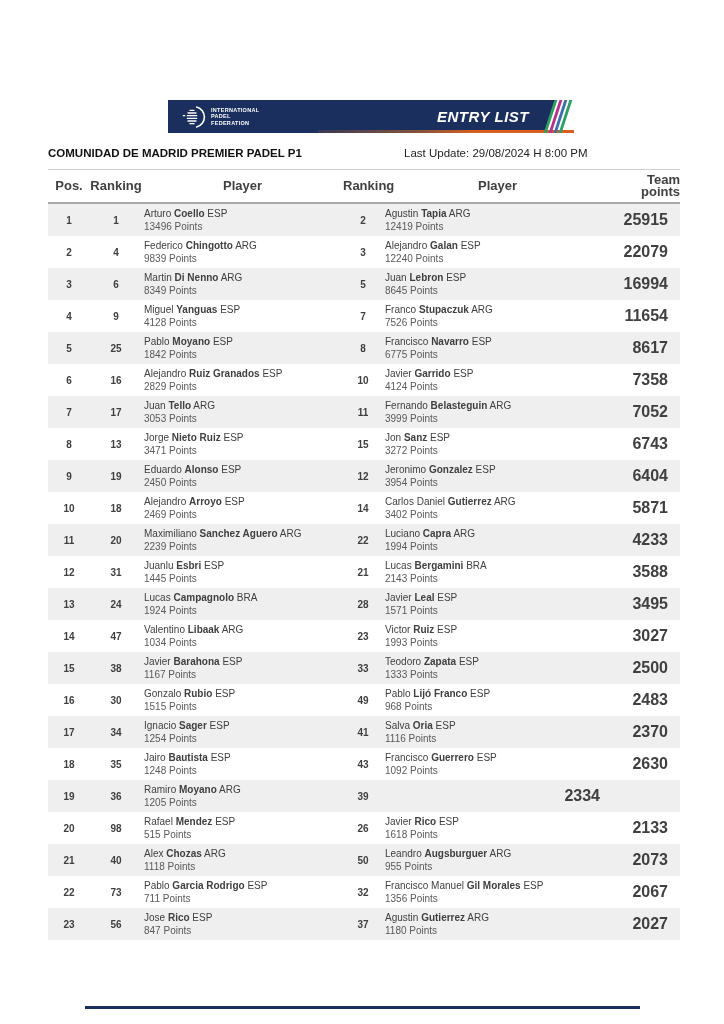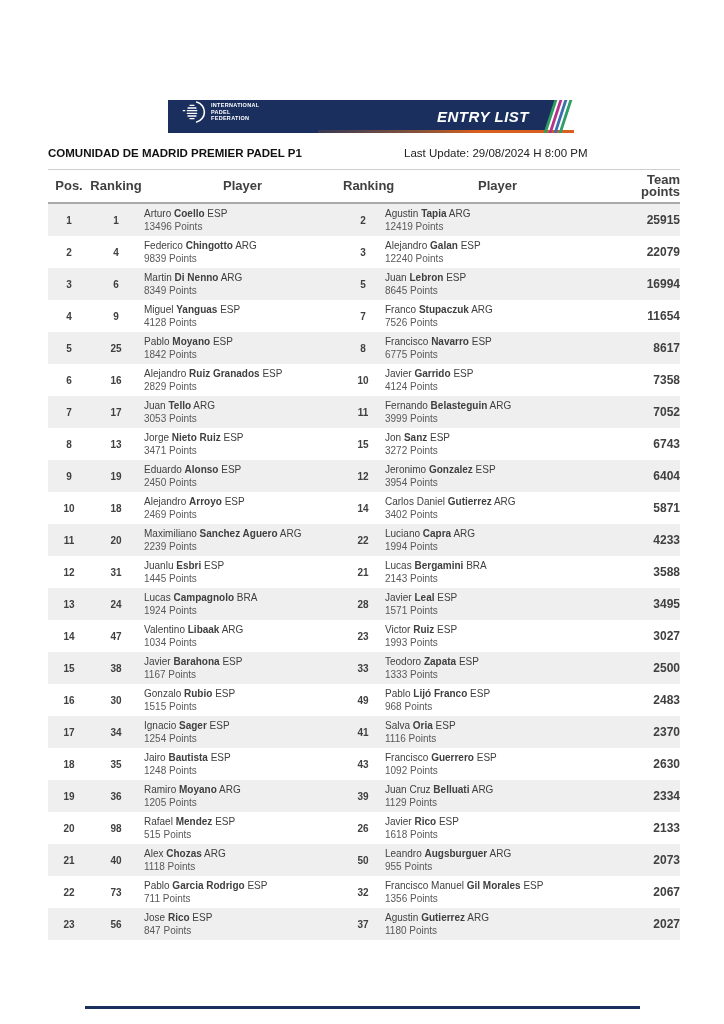--- a/index.html
+++ b/index.html
@@ -5,21 +5,21 @@
   html,body{margin:0;padding:0;}
   body{
     width:724px;height:1024px;position:relative;background:#ffffff;
     font-family:"Liberation Sans","DejaVu Sans",sans-serif;
     color:#404040;overflow:hidden;
   }
   
   .banner{position:absolute;left:168px;top:100px;width:389px;height:33px;
     background:#1a2f5e;
     clip-path:polygon(0 0,100% 0,calc(100% - 12px) 100%,0 100%);
-    display:flex;align-items:flex-start;}
+    display:flex;align-items:center;}
   .logo-wrap{display:flex;align-items:center;margin-left:14px;}
   .logo-icon{width:24px;height:24px;}
   .logo-text{margin-left:5px;color:#ffffff;font-weight:bold;
     font-size:5.5px;line-height:6.5px;letter-spacing:.3px;text-transform:uppercase;}
   .entry-list{position:absolute;right:28px;top:0;height:33px;display:flex;align-items:center;
     color:#ffffff;font-weight:bold;font-style:italic;font-size:15px;letter-spacing:.5px;}
   .banner-underline{position:absolute;left:318px;top:130px;width:256px;height:3px;
     background:linear-gradient(90deg,rgba(226,113,29,.15),rgba(226,113,29,.55) 40%,#d95f1e 62%,#d95f1e);}
   .stripes{position:absolute;left:549px;top:100px;height:33px;display:flex;}
   .stripe{width:3px;height:33px;margin-right:2px;transform:skewX(-18deg);}
@@ -32,21 +32,21 @@
     border-top:1px solid #cfcfcf;border-bottom:2px solid #a9a9a9;
     padding:4px 0 4px 0;align-items:center;}
   .th{font-weight:bold;font-size:13px;color:#404040;line-height:11.5px;}
   .th.c{text-align:center;} .th.r{text-align:right;}
   .tbody .row{display:grid;grid-template-columns:42px 52px 201px 40px 229px 68px;
     height:32px;align-items:center;}
   .row.striped{background:#efefef;}
   .cell-num{font-weight:bold;font-size:10px;text-align:center;color:#404040;}
   .cell-player{font-size:10px;line-height:13px;padding-left:2px;color:#404040;}
   .cell-player .pts{color:#595959;}
-  .cell-team{font-weight:bold;font-size:12px;text-align:right;color:#404040;padding-right:0;}
+  .cell-team{font-weight:bold;font-size:16px;text-align:right;color:#404040;padding-right:12px;}
   b{font-weight:bold;}
   
   .footer-line{position:absolute;left:85px;top:1006px;width:555px;height:3px;background:#1a2f5e;}
 </style>
 </head>
 <body>
 
 <div class="banner">
   <div class="logo-wrap">
     <svg class="logo-icon" viewBox="0 0 36 36">
@@ -361,24 +361,20 @@
   </div>
 
   <div class="row striped">
     <div class="cell-num">19</div>
     <div class="cell-num">36</div>
     <div class="cell-player">
       <div><span>Ramiro</span> <b>Moyano</b> <span>ARG</span></div>
       <div class="pts">1205 Points</div>
     </div>
     <div class="cell-num">39</div>
-    <div class="cell-player">
-      <div><span>Juan Cruz</span> <b>Belluati</b> <span>ARG</span></div>
-      <div class="pts">1129 Points</div>
-    </div>
     <div class="cell-team">2334</div>
   </div>
 
   <div class="row">
     <div class="cell-num">20</div>
     <div class="cell-num">98</div>
     <div class="cell-player">
       <div><span>Rafael</span> <b>Mendez</b> <span>ESP</span></div>
       <div class="pts">515 Points</div>
     </div>

